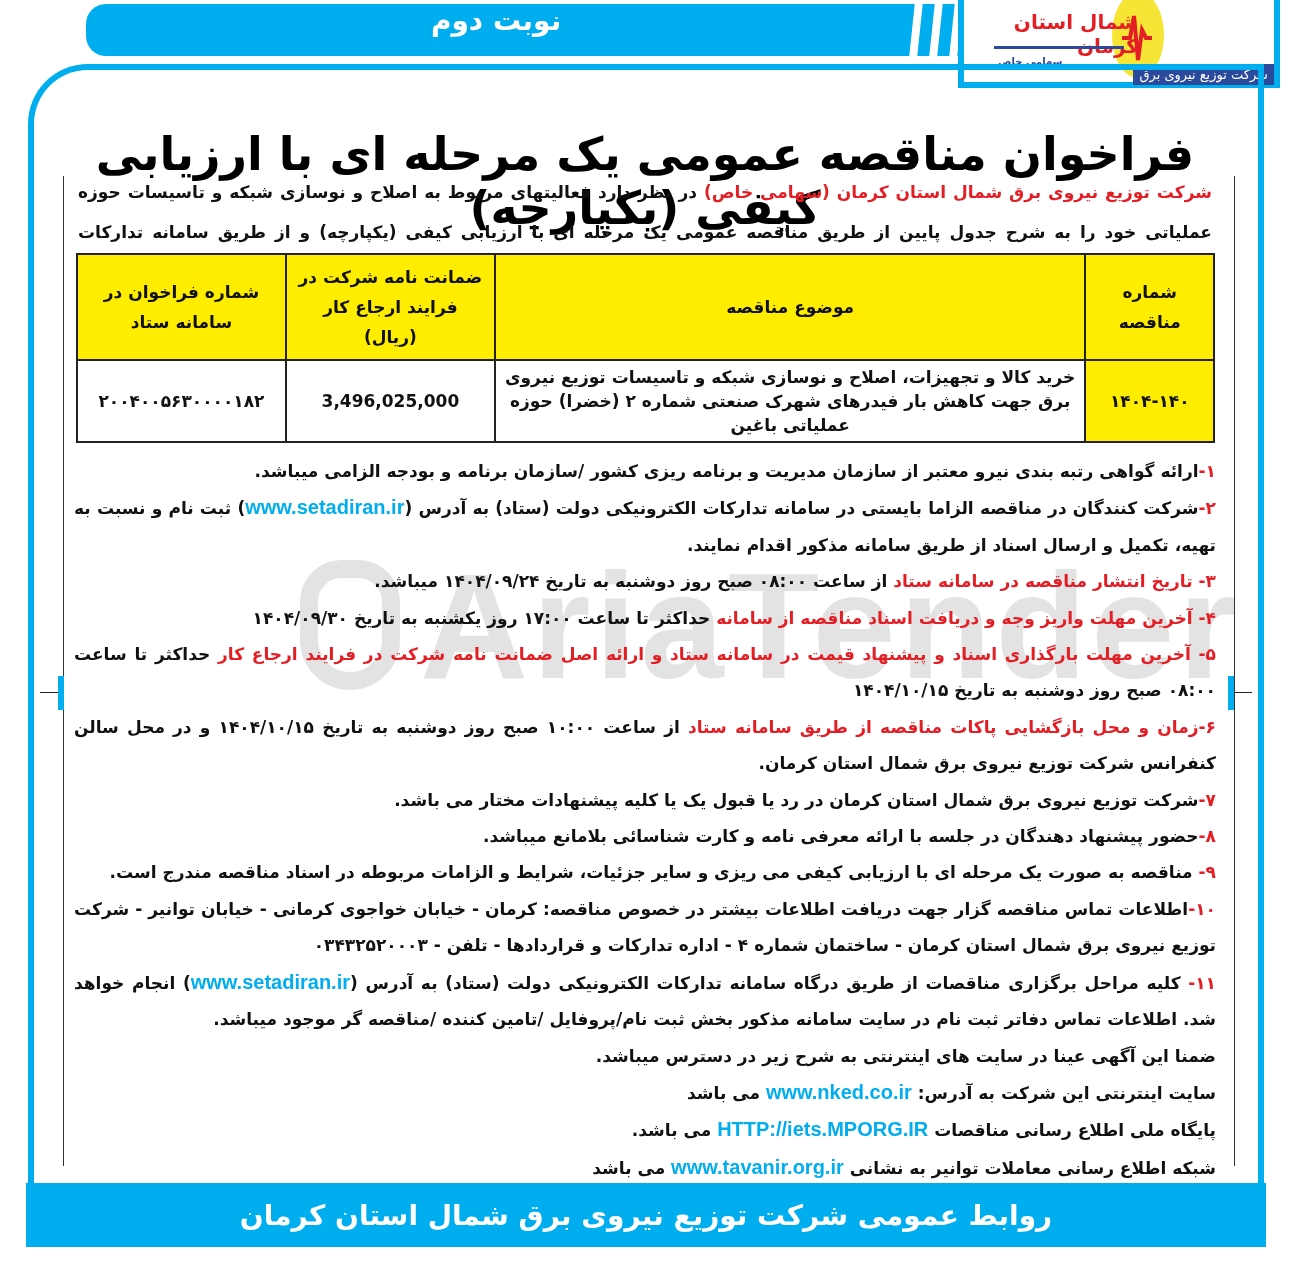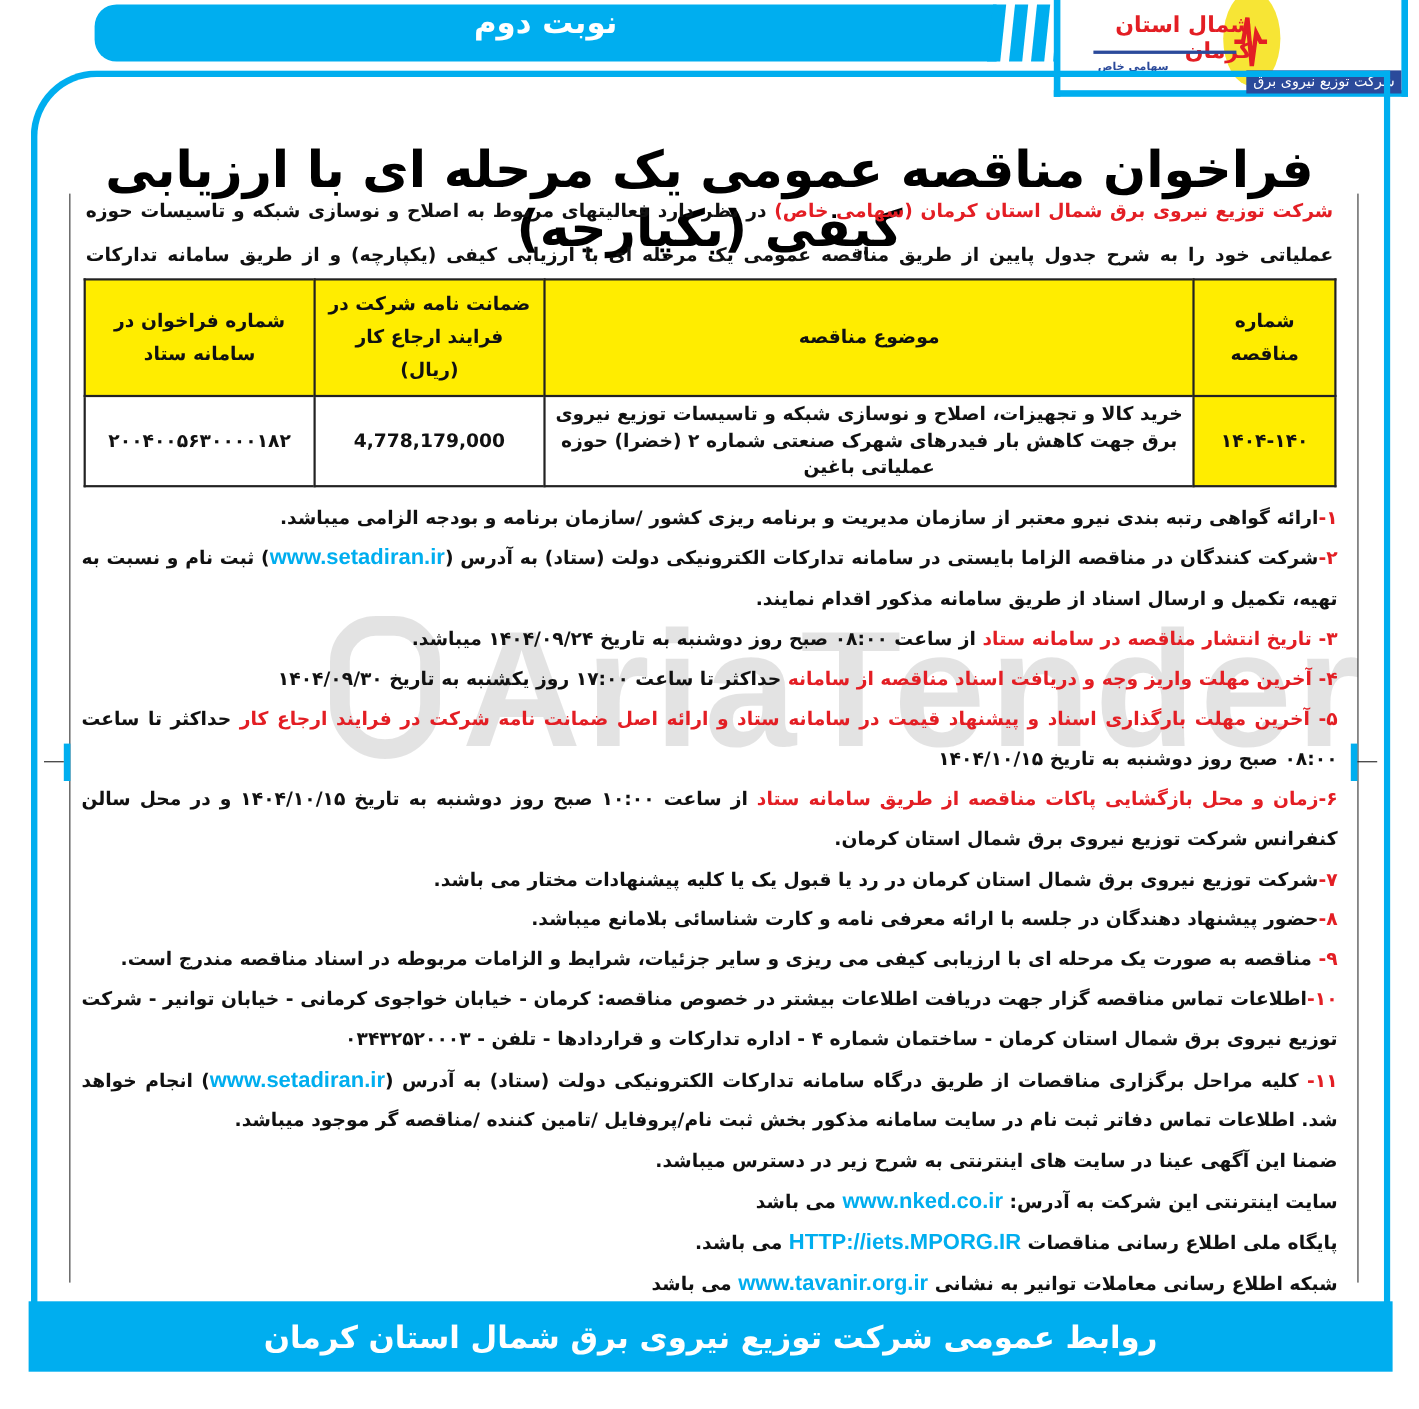--- a/index.html
+++ b/index.html
@@ -115,21 +115,21 @@
       <th class="c1">شماره مناقصه</th>
       <th class="c2">موضوع مناقصه</th>
       <th class="c3">ضمانت نامه شرکت در فرایند ارجاع کار (ریال)</th>
       <th class="c4">شماره فراخوان در سامانه ستاد</th>
     </tr>
   </thead>
   <tbody>
     <tr>
       <td class="num-col">۱۴۰۴-۱۴۰</td>
       <td>خرید کالا و تجهیزات، اصلاح و نوسازی شبکه و تاسیسات توزیع نیروی برق جهت کاهش بار فیدرهای شهرک صنعتی شماره ۲ (خضرا) حوزه عملیاتی باغین</td>
-      <td>4,778,179,000</td>
+      <td>3,496,025,000</td>
       <td>۲۰۰۴۰۰۵۶۳۰۰۰۰۱۸۲</td>
     </tr>
   </tbody>
 </table>
 
 <div class="items">
   <p><span class="n">۱-</span><span>ارائه گواهی رتبه بندی نیرو معتبر از سازمان مدیریت و برنامه ریزی کشور /سازمان برنامه و بودجه الزامی میباشد.</span></p>
   <p><span class="n">۲-</span><span>شرکت کنندگان در مناقصه الزاما بایستی در سامانه تدارکات الکترونیکی دولت (ستاد) به آدرس (</span><span class="blue">www.setadiran.ir</span><span>) ثبت نام و نسبت به تهیه، تکمیل و ارسال اسناد از طریق سامانه مذکور اقدام نمایند.</span></p>
   <p><span class="n">۳-</span><span class="red"> تاریخ انتشار مناقصه در سامانه ستاد</span><span> از ساعت ۰۸:۰۰ صبح روز دوشنبه به تاریخ ۱۴۰۴/۰۹/۲۴ میباشد.</span></p>
   <p><span class="n">۴-</span><span class="red"> آخرین مهلت واریز وجه و دریافت اسناد مناقصه از سامانه</span><span> حداکثر تا ساعت ۱۷:۰۰ روز یکشنبه به تاریخ ۱۴۰۴/۰۹/۳۰</span></p>

